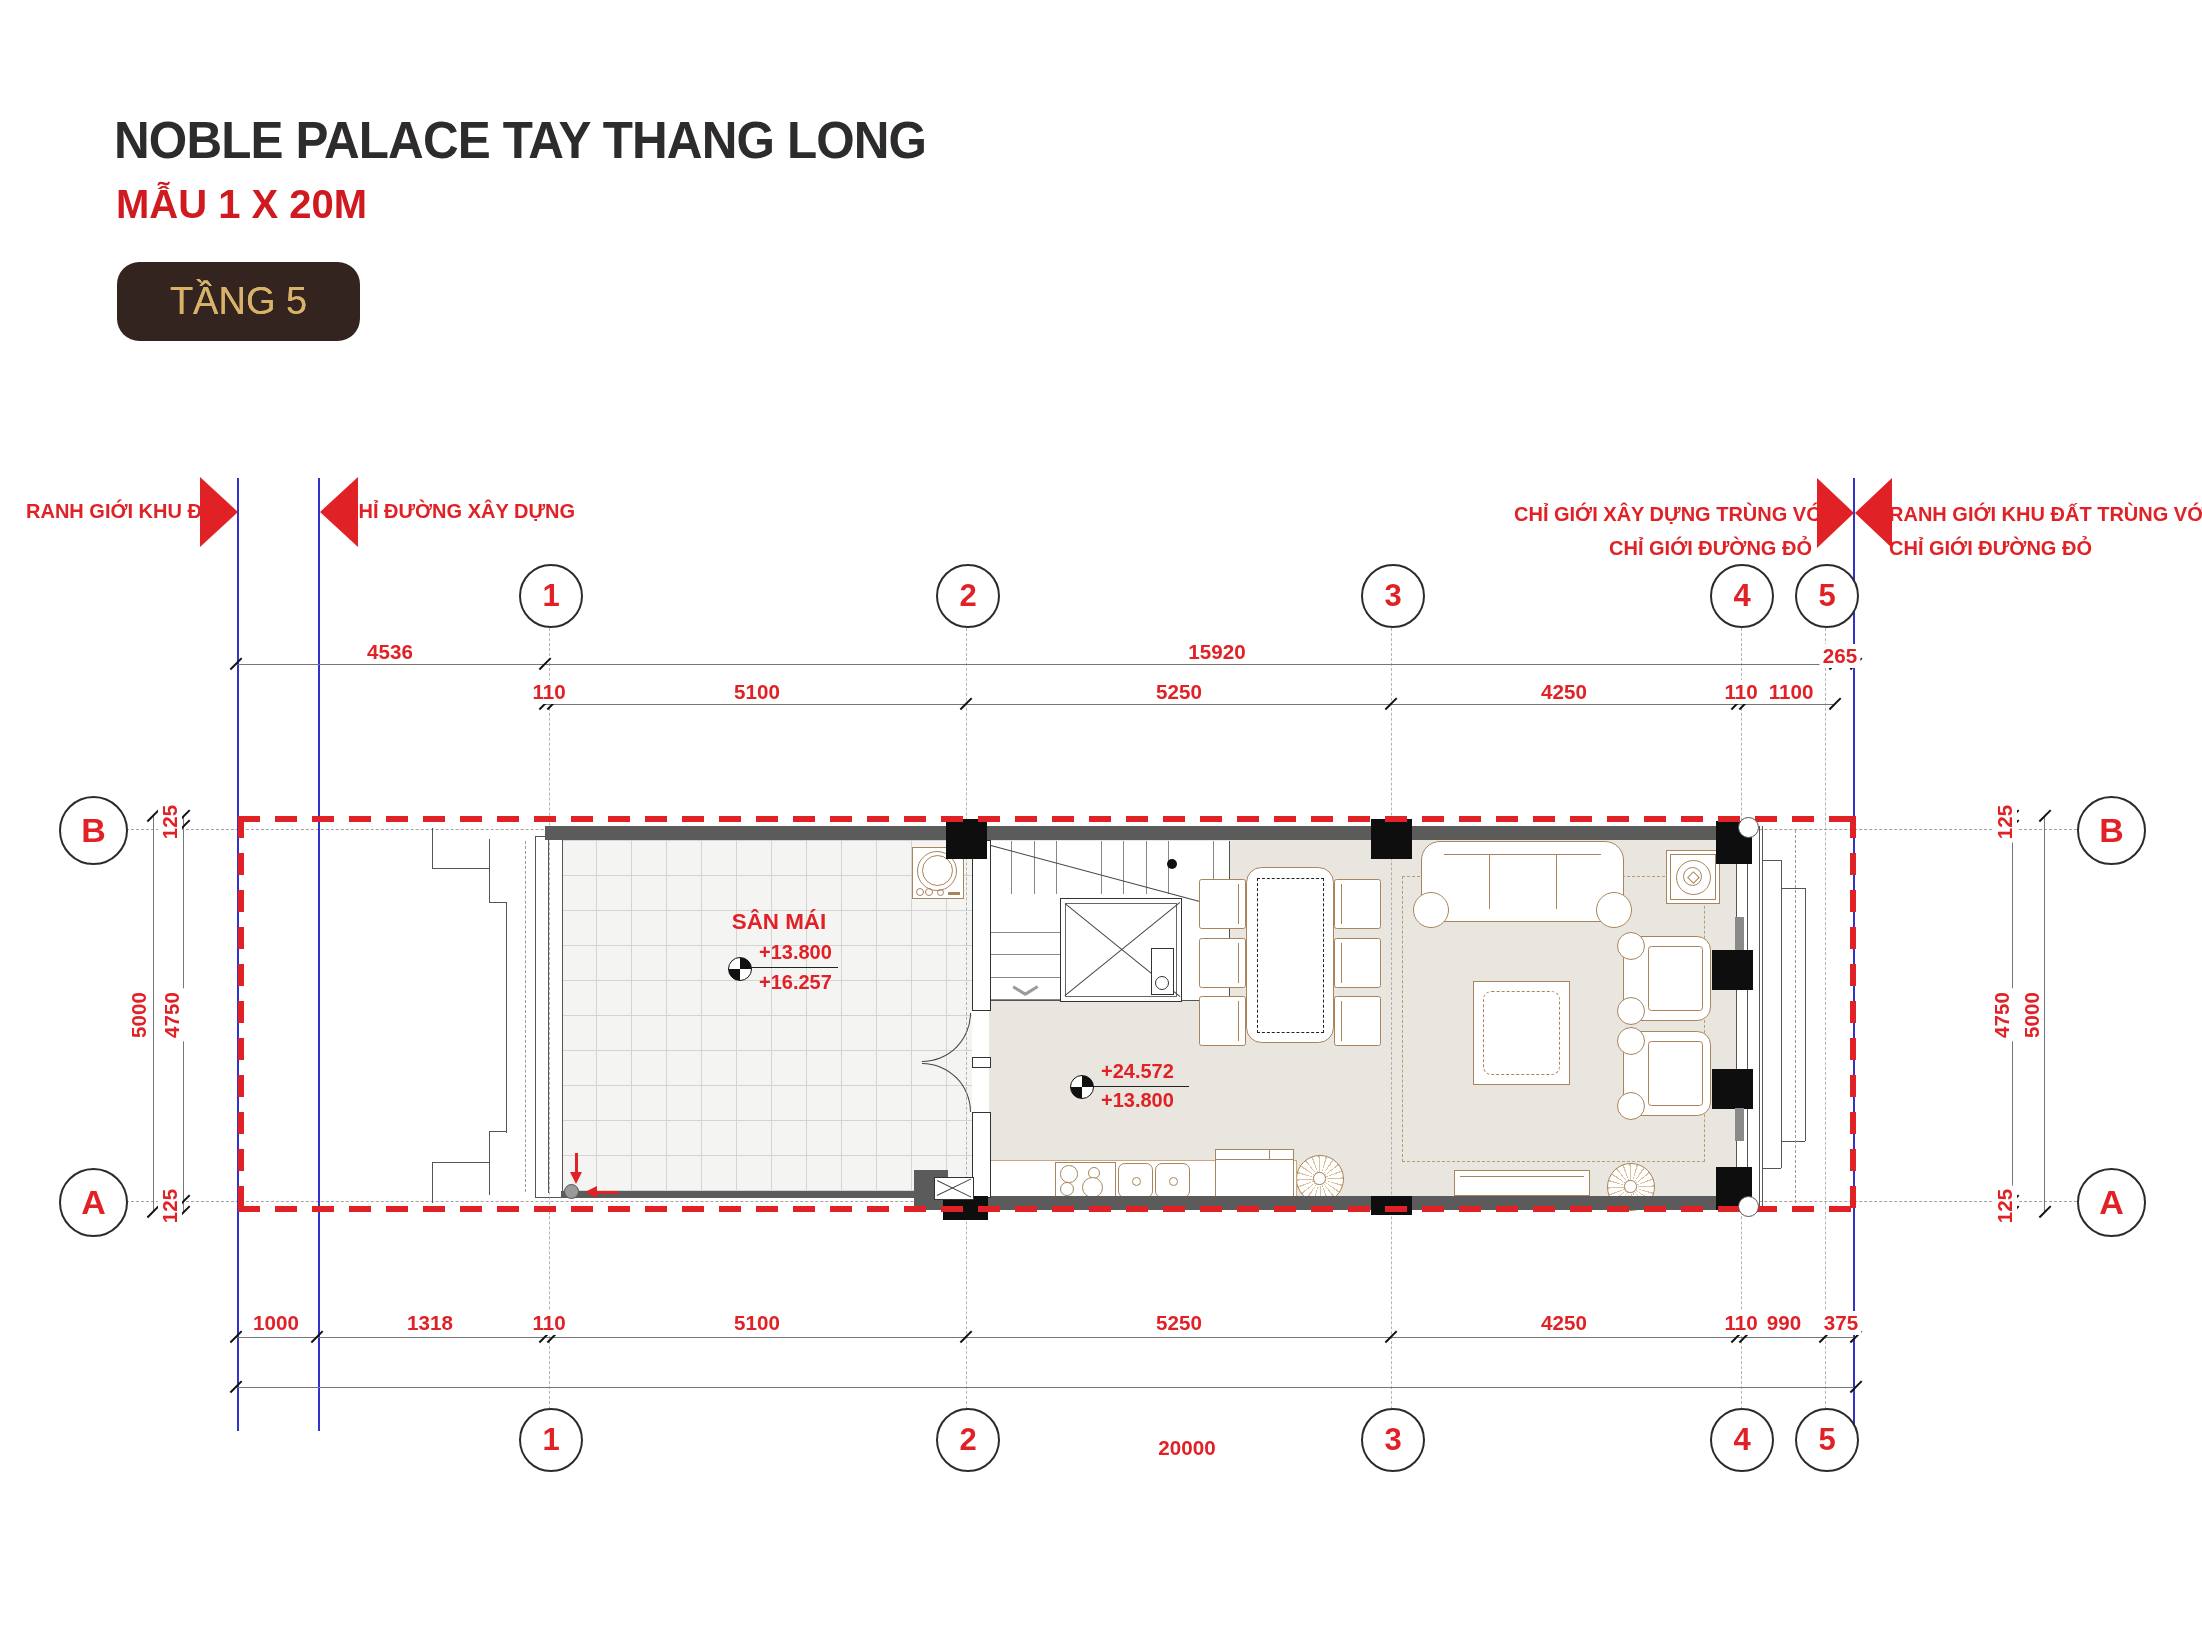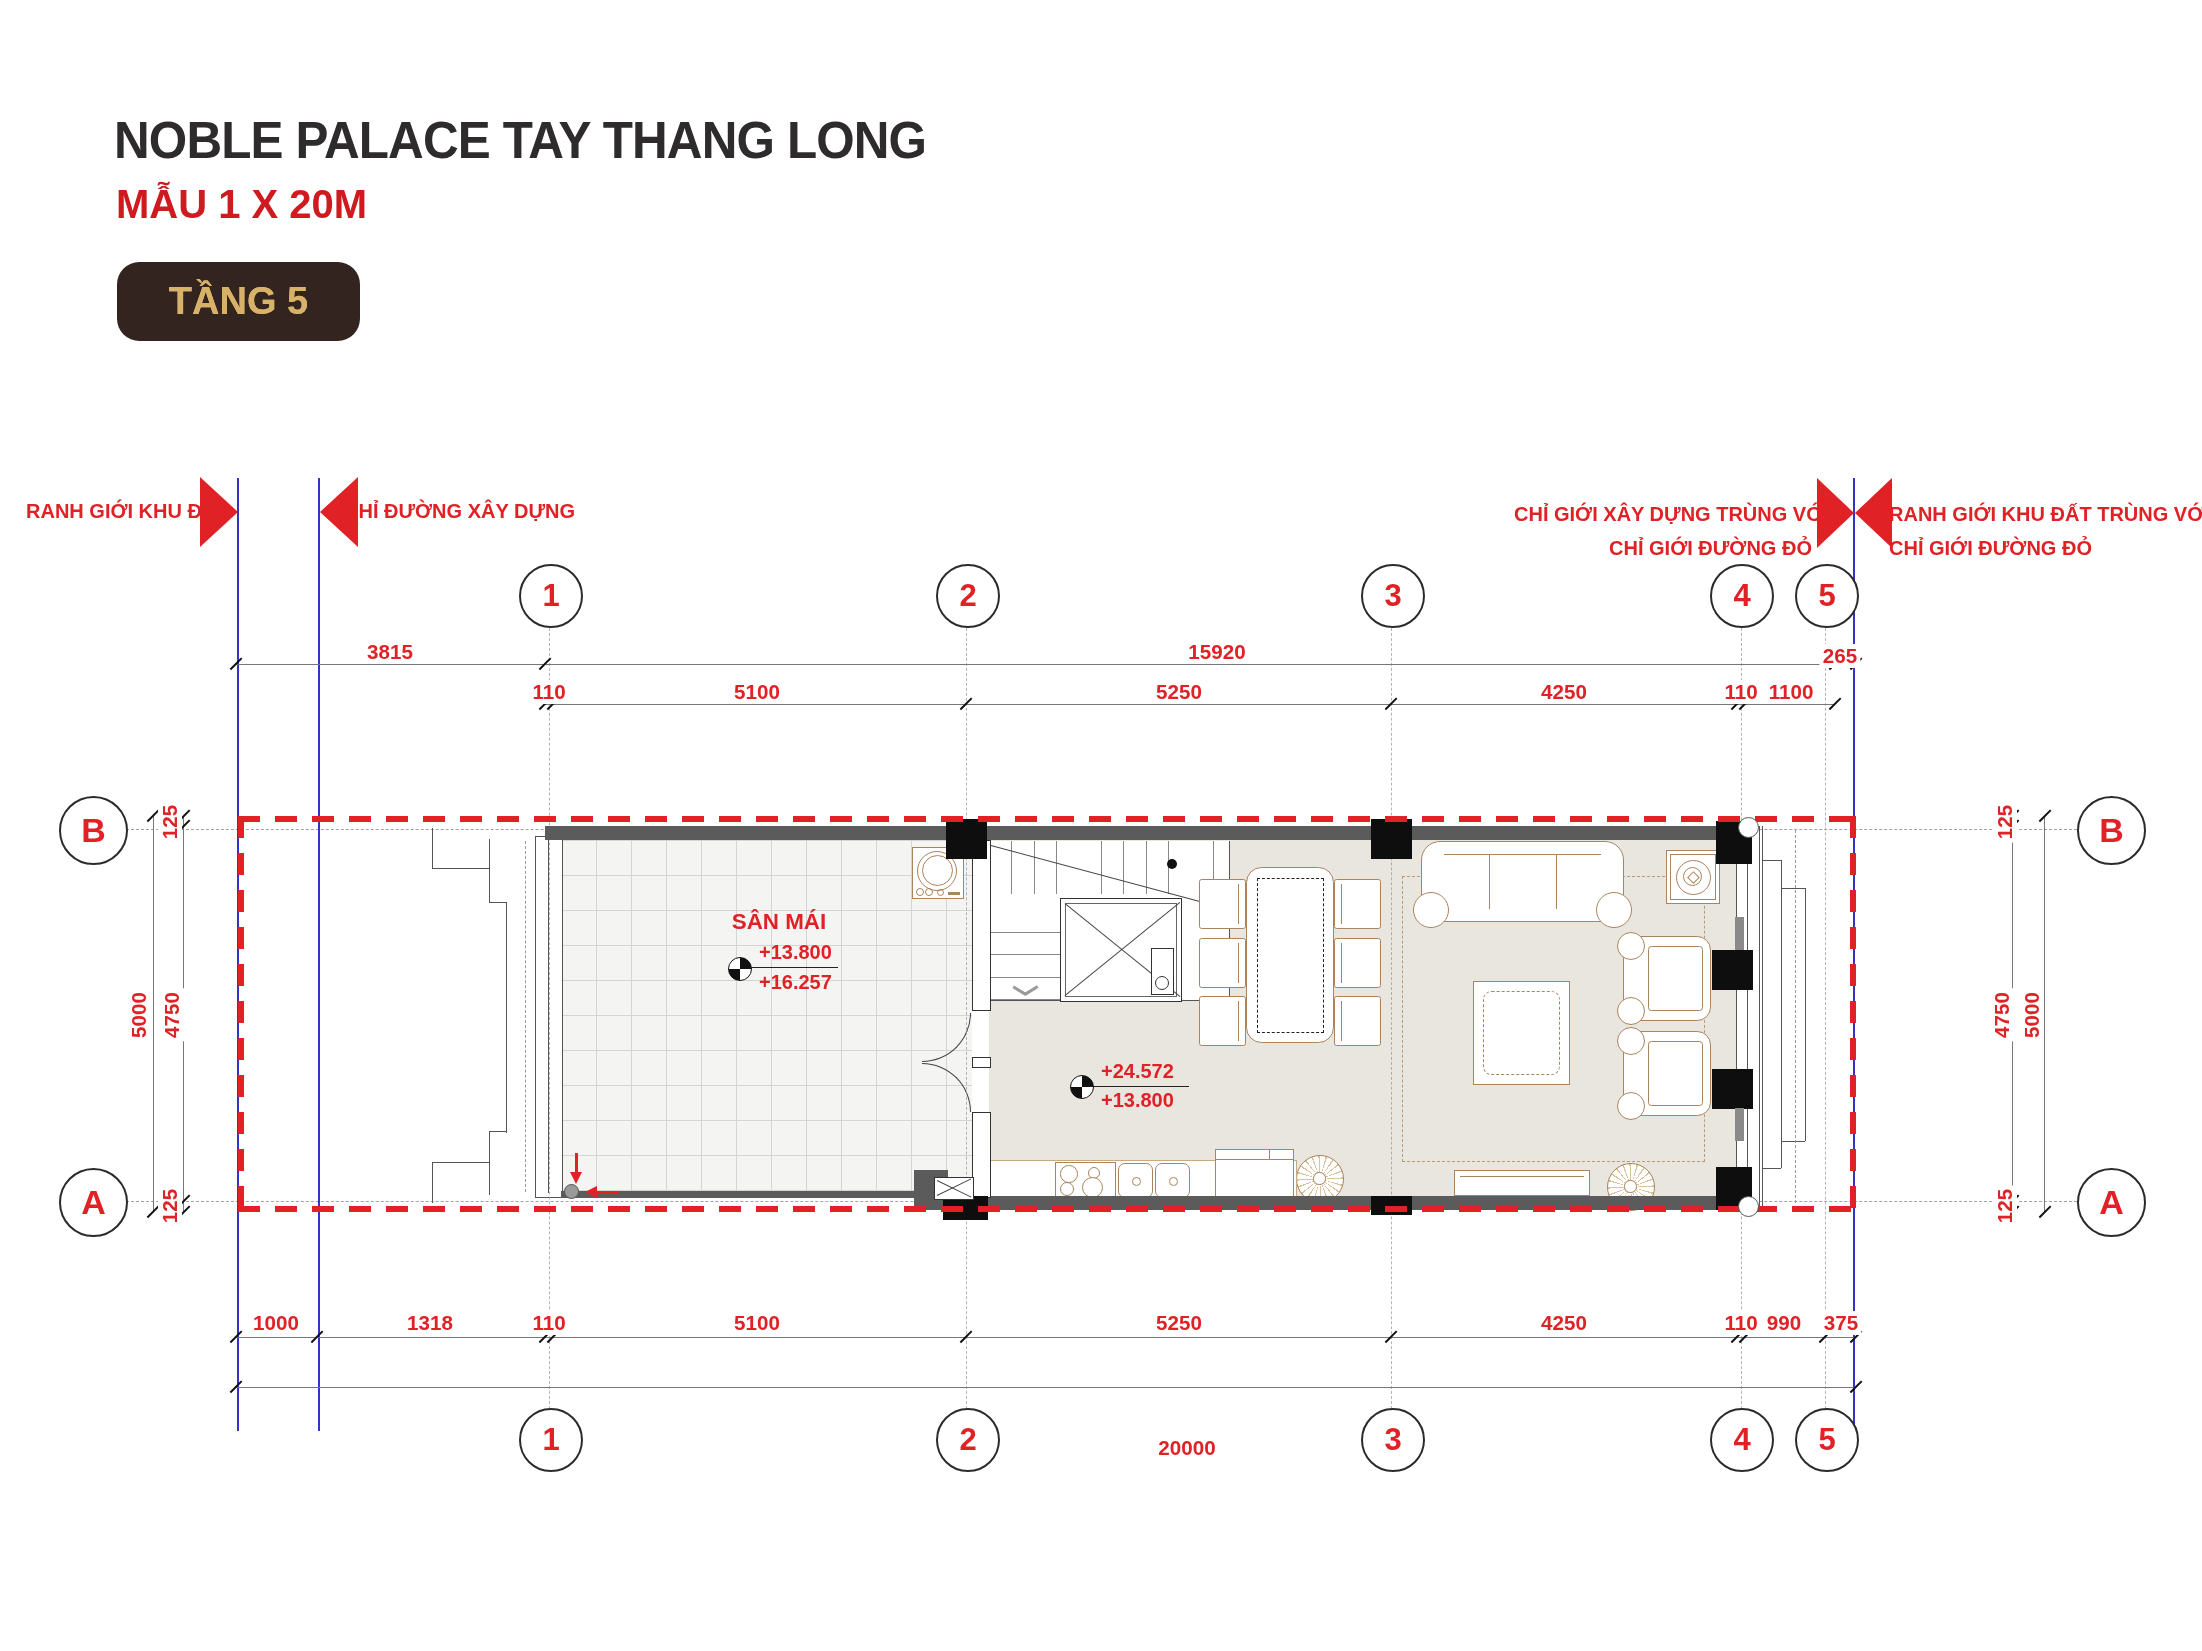--- a/index.html
+++ b/index.html
@@ -5,21 +5,21 @@
   html,body{margin:0;padding:0;background:#fff;}
   #stage{position:relative;width:2203px;height:1652px;background:#fff;overflow:hidden;
          font-family:"Liberation Sans",sans-serif;}
   .abs{position:absolute;}
   
   .title{position:absolute;left:114px;top:110px;font-size:52px;font-weight:bold;color:#2e2b2c;
          letter-spacing:-0.9px;transform:scaleX(.95);transform-origin:left;white-space:nowrap;}
   .subtitle{position:absolute;left:116px;top:182px;font-size:40px;font-weight:bold;color:#cf1a20;white-space:nowrap;}
   .badge{position:absolute;left:117px;top:262px;width:243px;height:79px;background:#342420;border-radius:22.4px;
          display:flex;align-items:center;justify-content:center;}
-  .badge span{font-size:38px;font-weight:bold;color:#d9b26a;
+  .badge span{font-size:38px;font-weight:normal;color:#d9b26a;
         background:linear-gradient(#f3dfa5,#bf9440);-webkit-background-clip:text;background-clip:text;}
   .sheet-title{position:absolute;left:1514px;top:114px;width:585px;text-align:center;font-size:55px;
          font-weight:normal;color:#3a393b;letter-spacing:1.7px;white-space:nowrap;}
   
   .blab{position:absolute;color:#e02125;font-size:20px;font-weight:bold;line-height:34px;white-space:nowrap;z-index:10;}
   .tri{position:absolute;width:0;height:0;z-index:9;}
   .blue-v{position:absolute;width:1.7px;background:#3333cc;z-index:4;}
   
   .gline-v{position:absolute;width:0;border-left:0.9px dashed #9b9b9b;top:623px;height:786px;z-index:5;opacity:.75;}
   .gline-h{position:absolute;height:0;border-top:0.9px dashed #a2a2a2;left:126px;width:1951px;z-index:1;}
@@ -146,21 +146,21 @@
 
   <div class="dline-h" style="left:236px;top:664px;width:1620px;"></div>
   <div class="dline-h" style="left:545px;top:704px;width:1290px;"></div>
   <div class="dline-h" style="left:236px;top:1337px;width:1620px;"></div>
   <div class="dline-h" style="left:236px;top:1387px;width:1620px;"></div>
   <div class="dline-v" style="left:153px;top:816px;height:396px;"></div>
   <div class="dline-v" style="left:183px;top:816px;height:396px;"></div>
   <div class="dline-v" style="left:2012px;top:816px;height:396px;"></div>
   <div class="dline-v" style="left:2044px;top:816px;height:396px;"></div>
 
-  <div class="dlab" style="left:390px;top:640px;">3815</div>
+  <div class="dlab" style="left:390px;top:640px;">4536</div>
   <div class="dlab" style="left:1217px;top:640px;">15920</div>
   <div class="dlab" style="left:1840px;top:644px;">265</div>
   <div class="dlab" style="left:549px;top:680px;">110</div>
   <div class="dlab" style="left:757px;top:680px;">5100</div>
   <div class="dlab" style="left:1179px;top:680px;">5250</div>
   <div class="dlab" style="left:1564px;top:680px;">4250</div>
   <div class="dlab" style="left:1741px;top:680px;">110</div>
   <div class="dlab" style="left:1791px;top:680px;">1100</div>
 
   <div class="dlab" style="left:276px;top:1311px;">1000</div>

